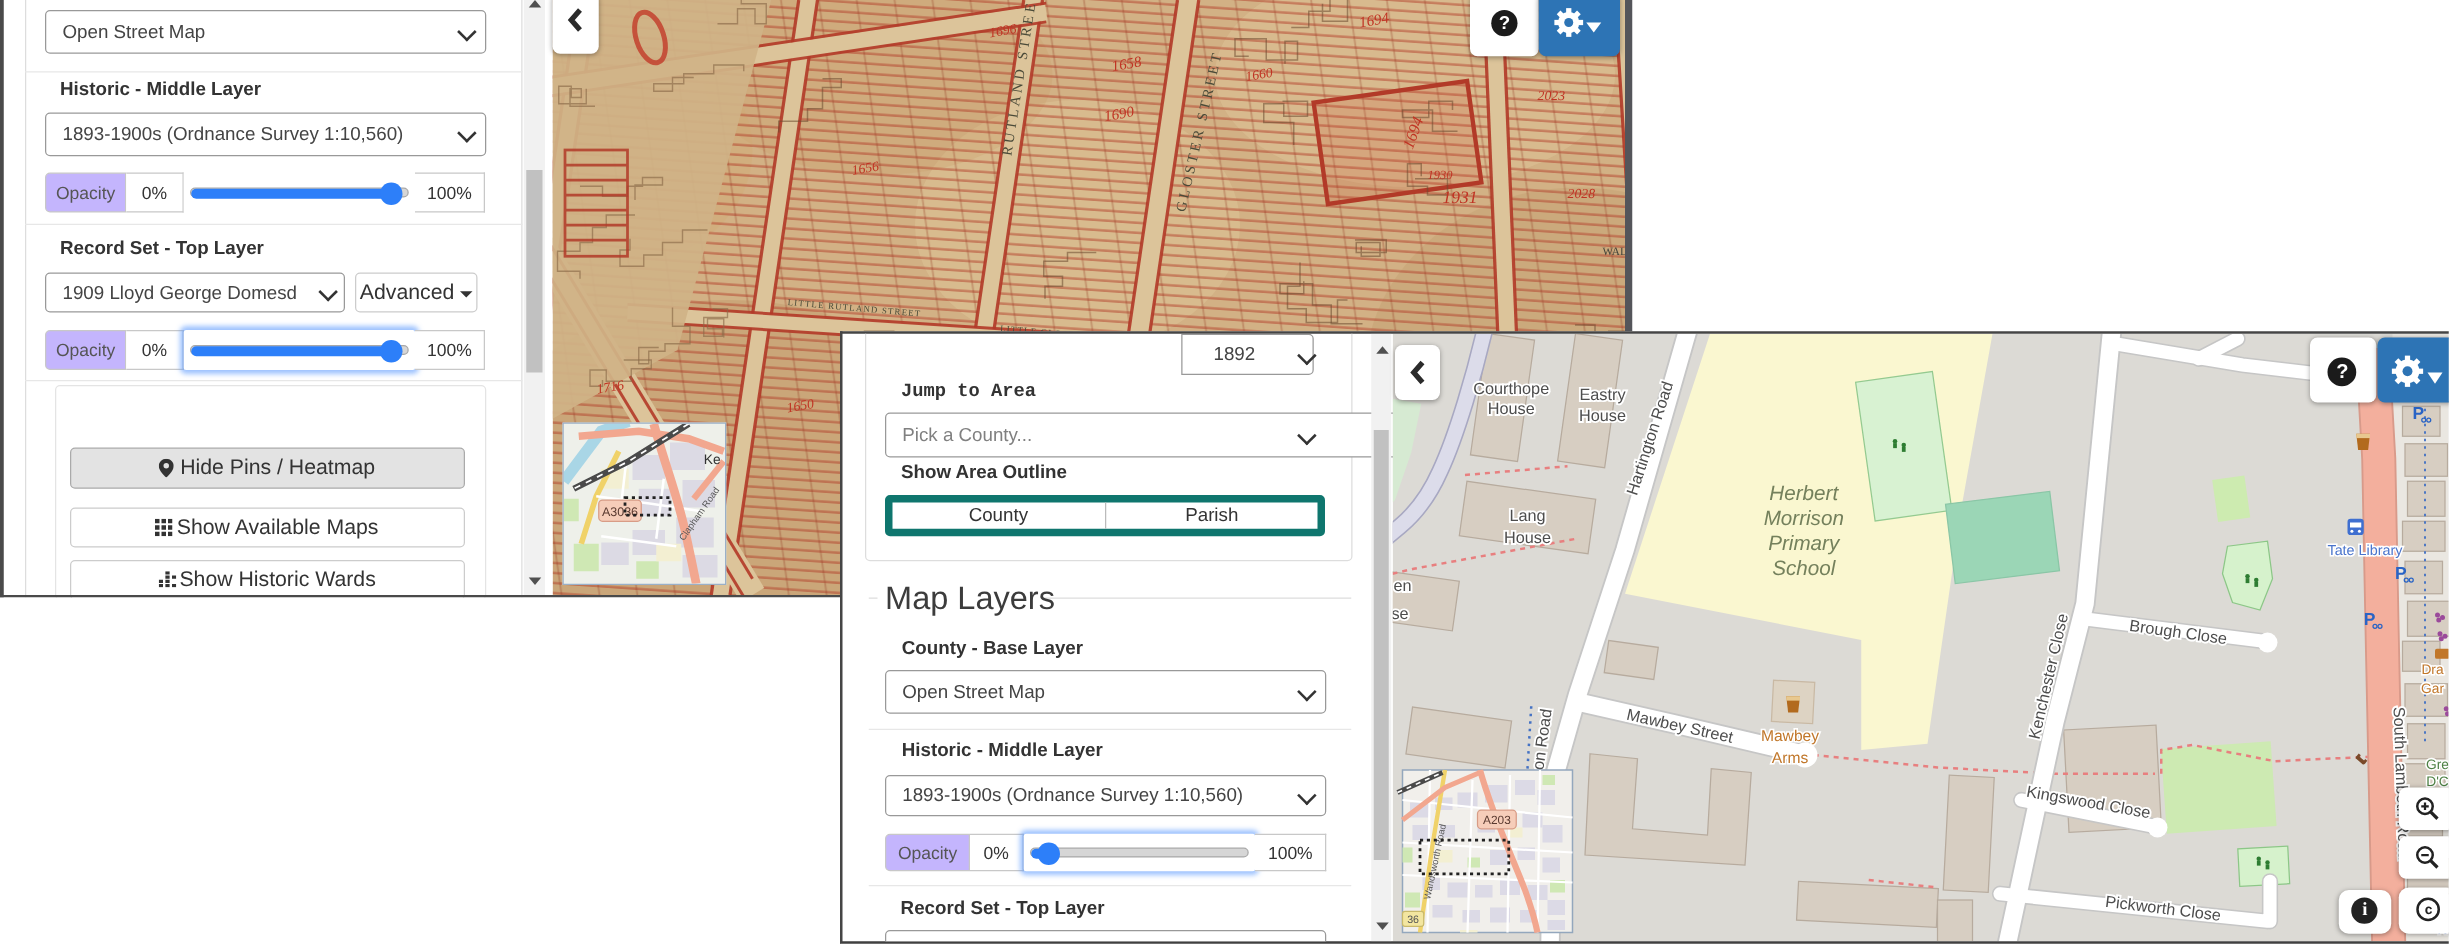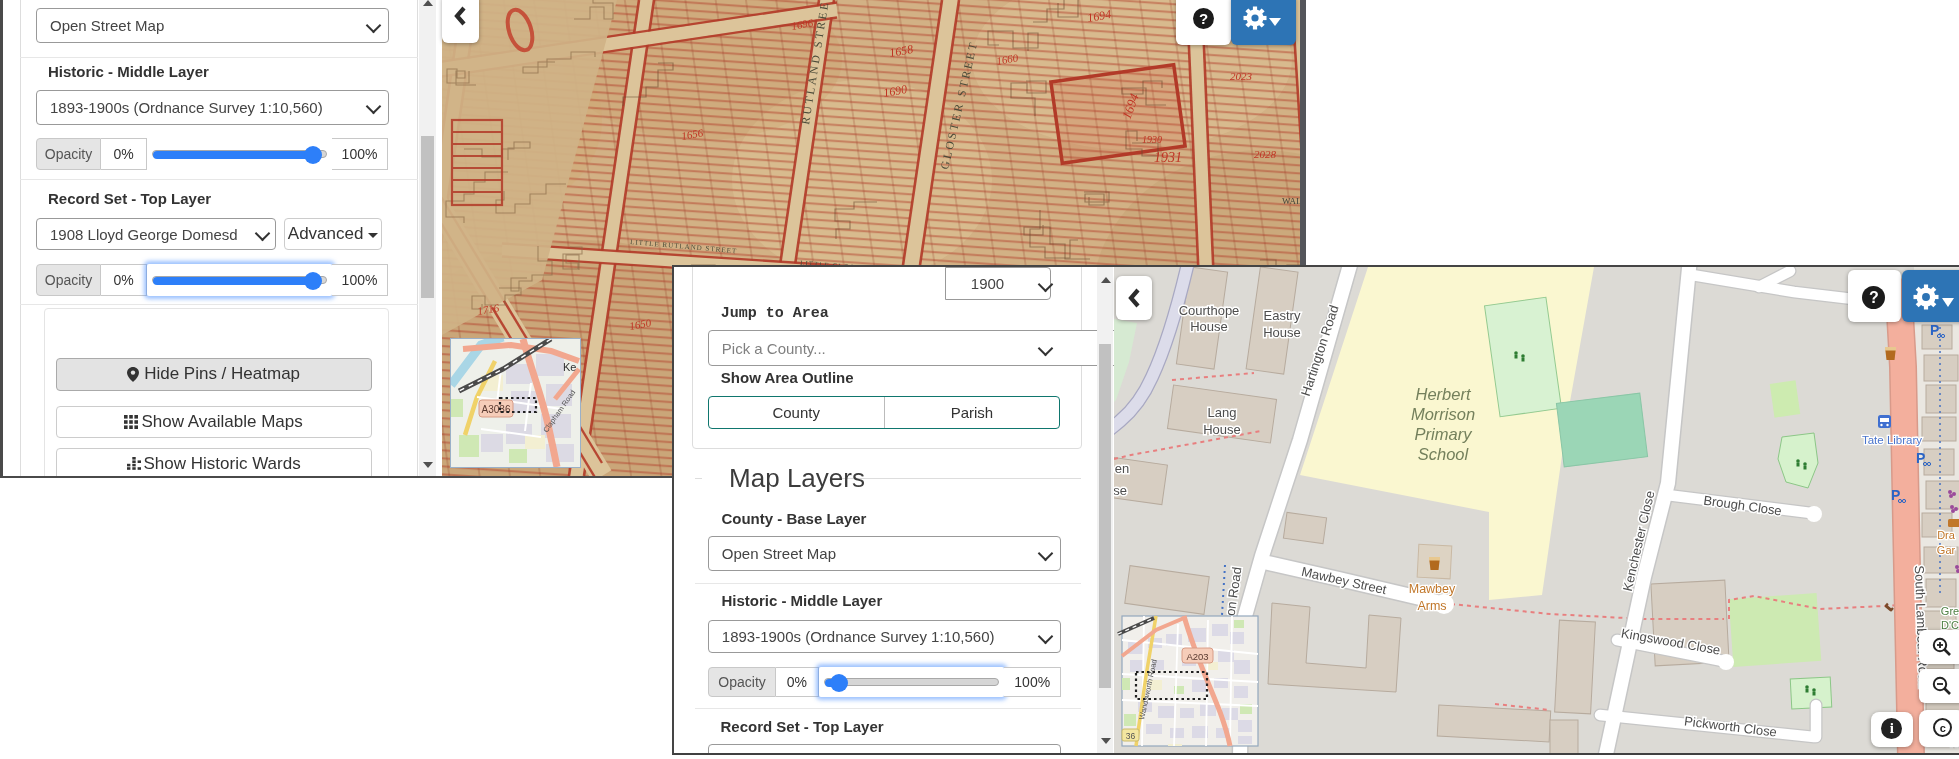--- a/index.html
+++ b/index.html
@@ -7,21 +7,21 @@
        font-family:"Liberation Sans",sans-serif;}
   .abs{position:absolute;}
   
   .lbl{font-weight:bold;font-size:15px;color:#333;margin-left:12px;}
   .sel{background:#fff;border:1px solid #999;border-radius:4px;box-sizing:border-box;
        font-size:15px;color:#444;display:flex;align-items:center;padding-left:13px;}
   .chev{position:absolute;width:9px;height:9px;border-right:2.2px solid #333;
         border-bottom:2.2px solid #333;transform:rotate(45deg);}
   .btn{background:#fff;border:1px solid #ccc;border-radius:4px;box-sizing:border-box;
        font-size:17px;color:#333;display:flex;align-items:center;justify-content:center;}
-  .opbtn{background:#e5e5e5;border:1px solid #c8c8c8;box-sizing:border-box;font-size:14px;
+  .opbtn{background:#c4b5fd;border:1px solid #c8c8c8;box-sizing:border-box;font-size:14px;
          color:#555;display:flex;align-items:center;justify-content:center;border-radius:4px 0 0 4px;}
   .pctbox{background:#fff;border:1px solid #c8c8c8;border-left:none;box-sizing:border-box;
           font-size:14px;color:#333;display:flex;align-items:center;justify-content:center;}
   .divider{background:#e7e7e7;height:1px;}
   .sldwrap{box-sizing:border-box;background:#fff;display:flex;align-items:center;padding:0 5px;}
   .track{position:relative;height:8px;border-radius:4px;background:#d6d6d6;flex:1;border:1px solid #a8a8a8;box-sizing:border-box;}
   .fillb{position:absolute;left:0;top:0;height:8px;border-radius:4px;background:#2d7ff9;}
   .thumb{position:absolute;top:-5px;width:18px;height:18px;border-radius:50%;background:#2d7ff9;}
   .glow{box-shadow:0 0 4px 3px rgba(77,144,254,.55);border-radius:2px;}
   
@@ -49,21 +49,21 @@
   <div class="abs pctbox" style="left:101px;top:138px;width:46px;height:31.5px;">0%</div>
   <div class="abs sldwrap" style="left:147px;top:138px;width:185px;height:31.5px;">
     <div class="track">
         <div class="fillb" style="width:165px;"></div>
         <div class="thumb" style="left:151px;"></div>
       </div>
   </div>
   <div class="abs pctbox" style="left:332px;top:138px;width:56px;height:31.5px;">100%</div>
   <div class="abs divider" style="left:20px;top:179px;width:398px;"></div>
   <div class="abs lbl" style="left:36px;top:190px;">Record Set - Top Layer</div>
-  <div class="abs sel" style="left:36px;top:218px;width:240px;height:32px;">1908 Lloyd George Domesd</div>
+  <div class="abs sel" style="left:36px;top:218px;width:240px;height:32px;">1909 Lloyd George Domesd</div>
   <div class="abs chev" style="left:257px;top:228px;"></div>
   <div class="abs btn" style="left:284px;top:218px;width:98px;height:32px;">Advanced&nbsp;<span style="display:inline-block;width:0;height:0;border-left:5px solid transparent;border-right:5px solid transparent;border-top:5px solid #333;margin-top:2px;"></span></div>
   <div class="abs opbtn" style="left:36px;top:264px;width:65px;height:31.5px;">Opacity</div>
   <div class="abs pctbox" style="left:101px;top:264px;width:46px;height:31.5px;">0%</div>
   <div class="abs sldwrap glow" style="left:147px;top:264px;width:185px;height:31.5px;">
     <div class="track">
         <div class="fillb" style="width:165px;"></div>
         <div class="thumb" style="left:151px;"></div>
       </div>
   </div>
@@ -296,33 +296,33 @@
 
   <div class="abs" style="left:0;top:0;width:2.5px;height:478px;background:#4a4a4a;"></div>
   <div class="abs" style="left:0;top:476px;width:1306px;height:2px;background:#4a4a4a;"></div>
   <div class="abs" style="left:1299.5px;top:0;width:6.5px;height:478px;background:#54555a;"></div>
 </div>
 
 <div id="fgwin" class="abs" style="left:672.3px;top:264.8px;width:1286.7px;height:490.5px;background:#fff;overflow:hidden;box-sizing:border-box;
      border-top:2.2px solid #454545;border-left:2.2px solid #454545;border-bottom:2.8px solid #404040;z-index:10;">
 
   <div class="abs" style="left:17.5px;top:-12px;width:388.5px;height:192px;border:1px solid #ddd;border-radius:4px;"></div>
-  <div class="abs sel" style="left:270.5px;top:0.5px;width:106px;height:33px;border-radius:0 4px 4px 0;padding-left:25px;">1900</div>
+  <div class="abs sel" style="left:270.5px;top:0.5px;width:106px;height:33px;border-radius:0 4px 4px 0;padding-left:25px;">1892</div>
   <div class="abs chev" style="left:366px;top:12px;"></div>
   <div class="abs lbl" style="left:34.5px;top:38.5px;font-family:Liberation Mono, monospace;">Jump to Area</div>
   <div class="abs sel" style="left:33.5px;top:63.5px;width:417px;height:36px;color:#808080;">Pick a County...</div>
   <div class="abs chev" style="left:366px;top:76px;"></div>
   <div class="abs lbl" style="left:34.5px;top:102.5px;">Show Area Outline</div>
-  <div class="abs" style="left:33.5px;top:129px;width:352.5px;height:33px;border:1px solid #0f766e;border-radius:4px;box-sizing:border-box;display:flex;">
+  <div class="abs" style="left:33.5px;top:129px;width:352.5px;height:33px;border:6px solid #0f766e;border-radius:4px;box-sizing:border-box;display:flex;">
      <div style="flex:1;border-right:1px solid #bbb;display:flex;align-items:center;justify-content:center;font-size:15px;color:#333;">County</div>
      <div style="flex:1;display:flex;align-items:center;justify-content:center;font-size:15px;color:#333;">Parish</div>
   </div>
   <div class="abs" style="left:20.5px;top:210.8px;width:7.5px;height:1px;background:#ddd;"></div>
   <div class="abs" style="left:160px;top:210.8px;width:247px;height:1px;background:#ddd;"></div>
-  <div class="abs" style="left:33.8px;top:196px;font-size:26px;color:#3c3c3c;margin-left:21px;">Map Layers</div>
+  <div class="abs" style="left:33.8px;top:196px;font-size:26px;color:#3c3c3c;">Map Layers</div>
   <div class="abs lbl" style="left:35.1px;top:243.5px;">County - Base Layer</div>
   <div class="abs sel" style="left:33.5px;top:268.8px;width:353px;height:35.5px;">Open Street Map</div>
   <div class="abs chev" style="left:366px;top:281px;"></div>
   <div class="abs divider" style="left:20.5px;top:316px;width:386.5px;"></div>
   <div class="abs lbl" style="left:35.1px;top:325.5px;">Historic - Middle Layer</div>
   <div class="abs sel" style="left:33.5px;top:352.9px;width:353px;height:33.5px;">1893-1900s (Ordnance Survey 1:10,560)</div>
   <div class="abs chev" style="left:366px;top:364px;"></div>
   <div class="abs opbtn" style="left:33.5px;top:400px;width:68.5px;height:30px;">Opacity</div>
   <div class="abs pctbox" style="left:102px;top:400px;width:42.3px;height:30px;">0%</div>
   <div class="abs sldwrap glow" style="left:144.3px;top:400px;width:185.8px;height:30px;">

